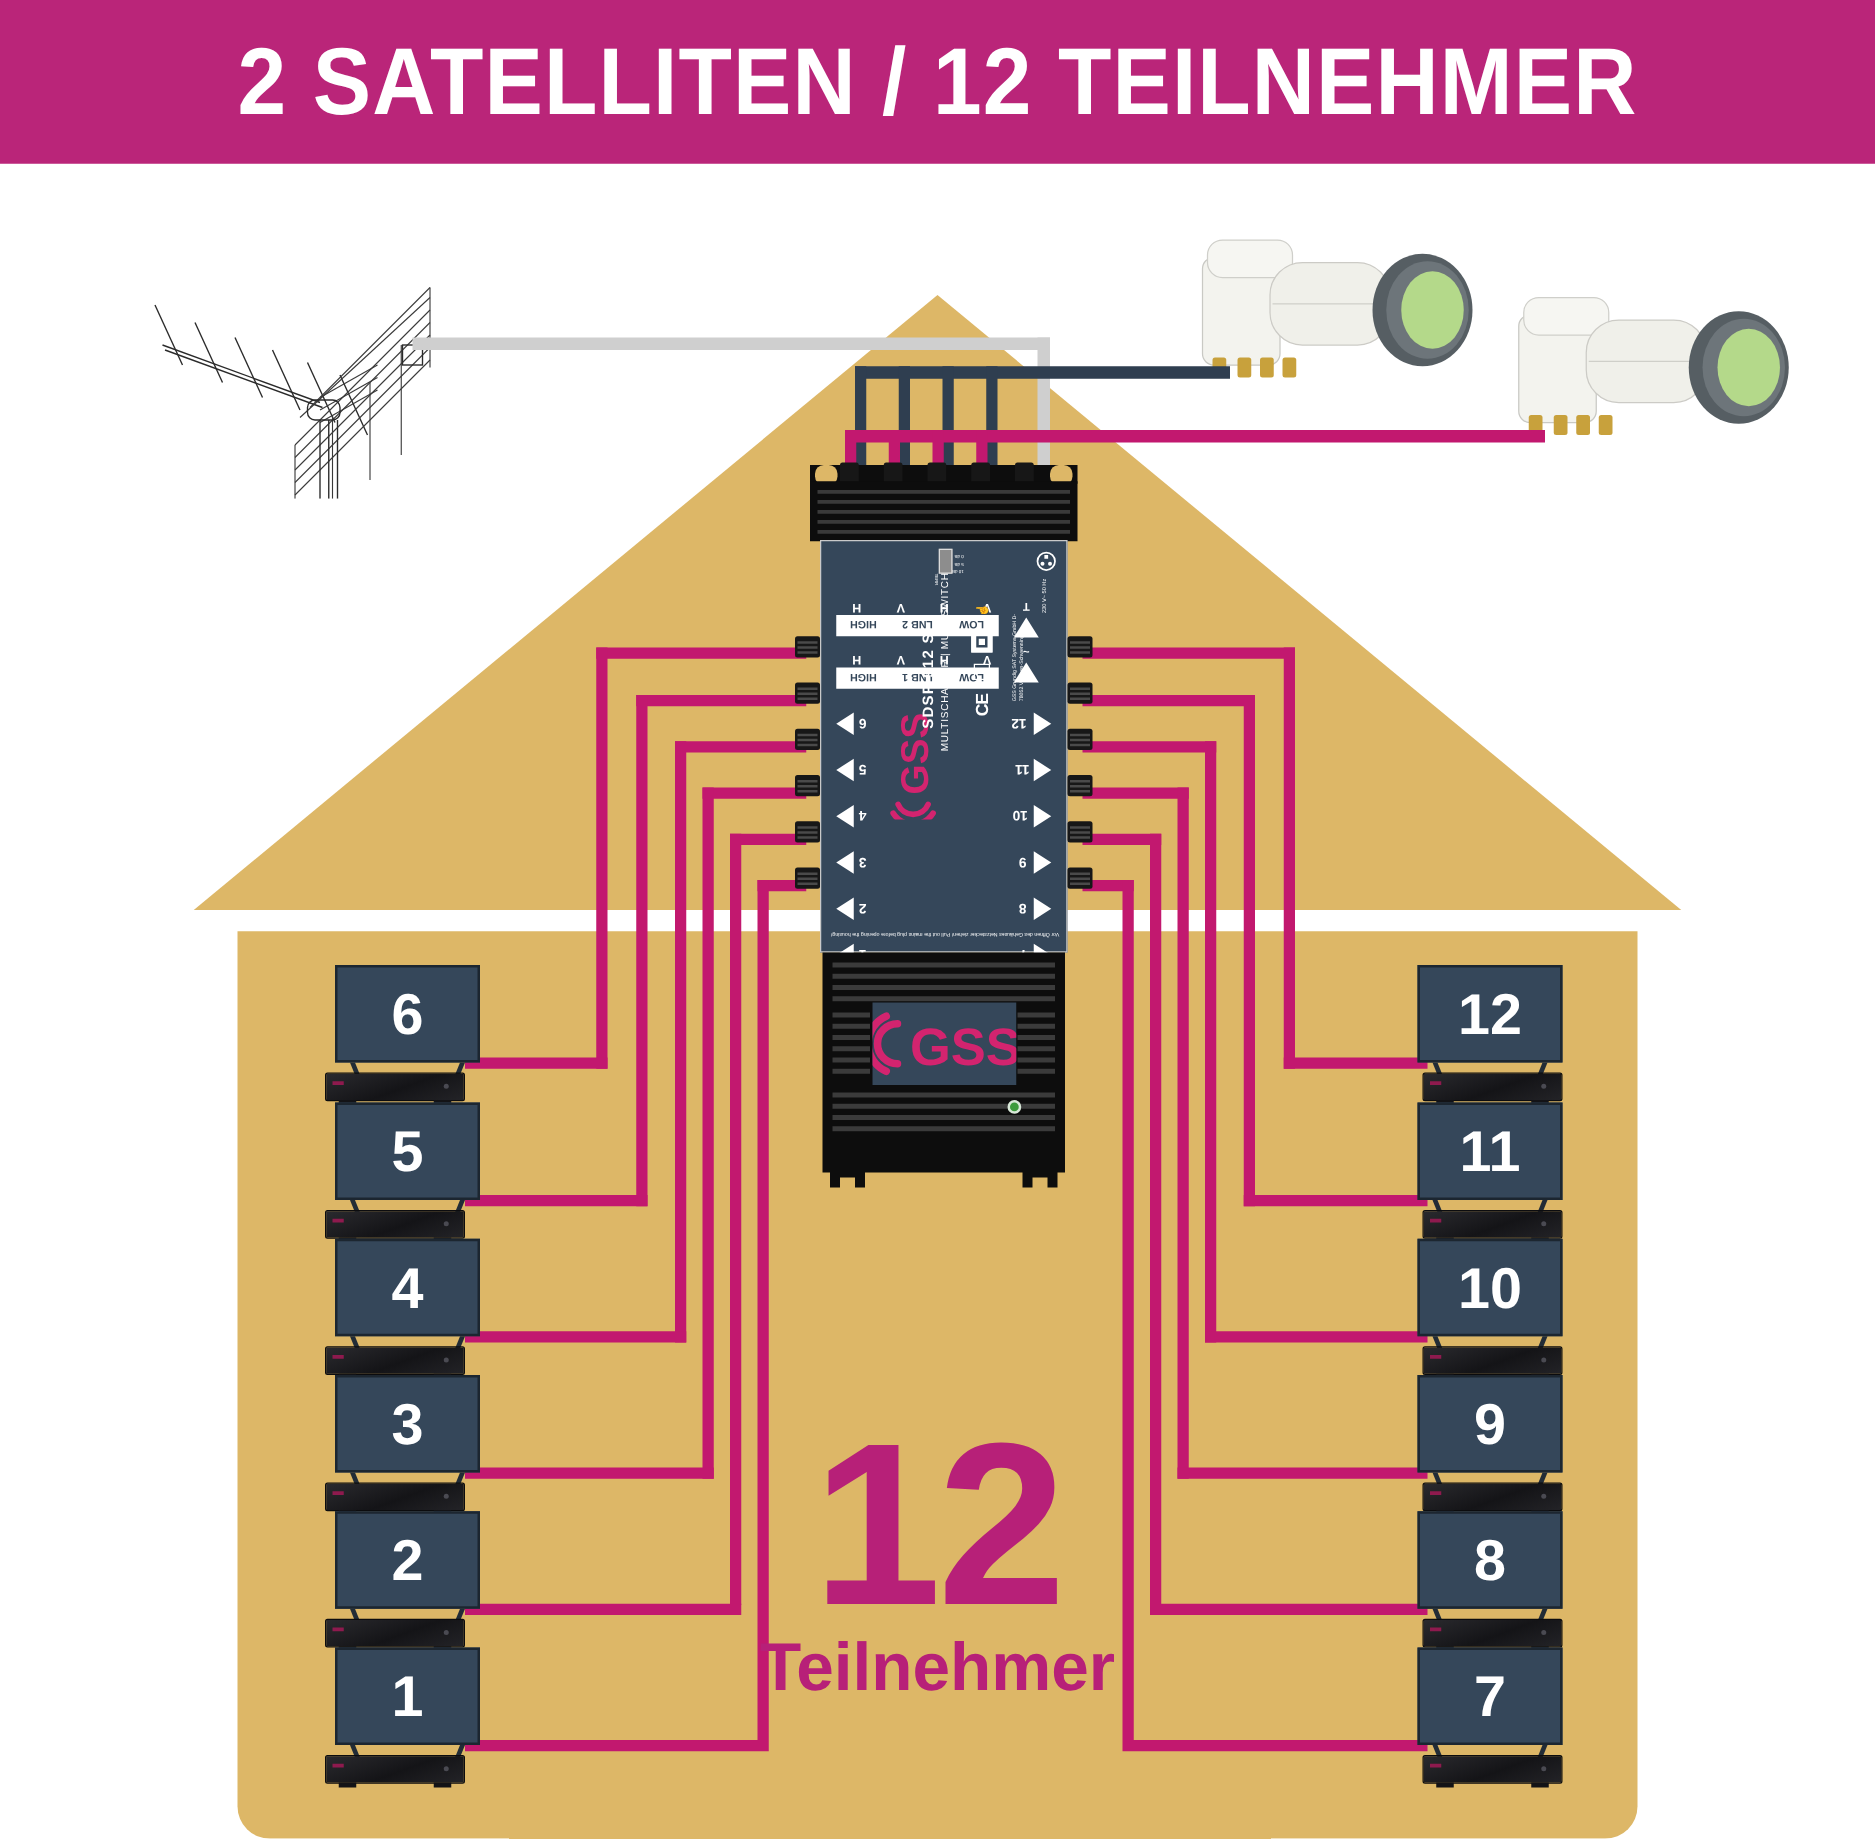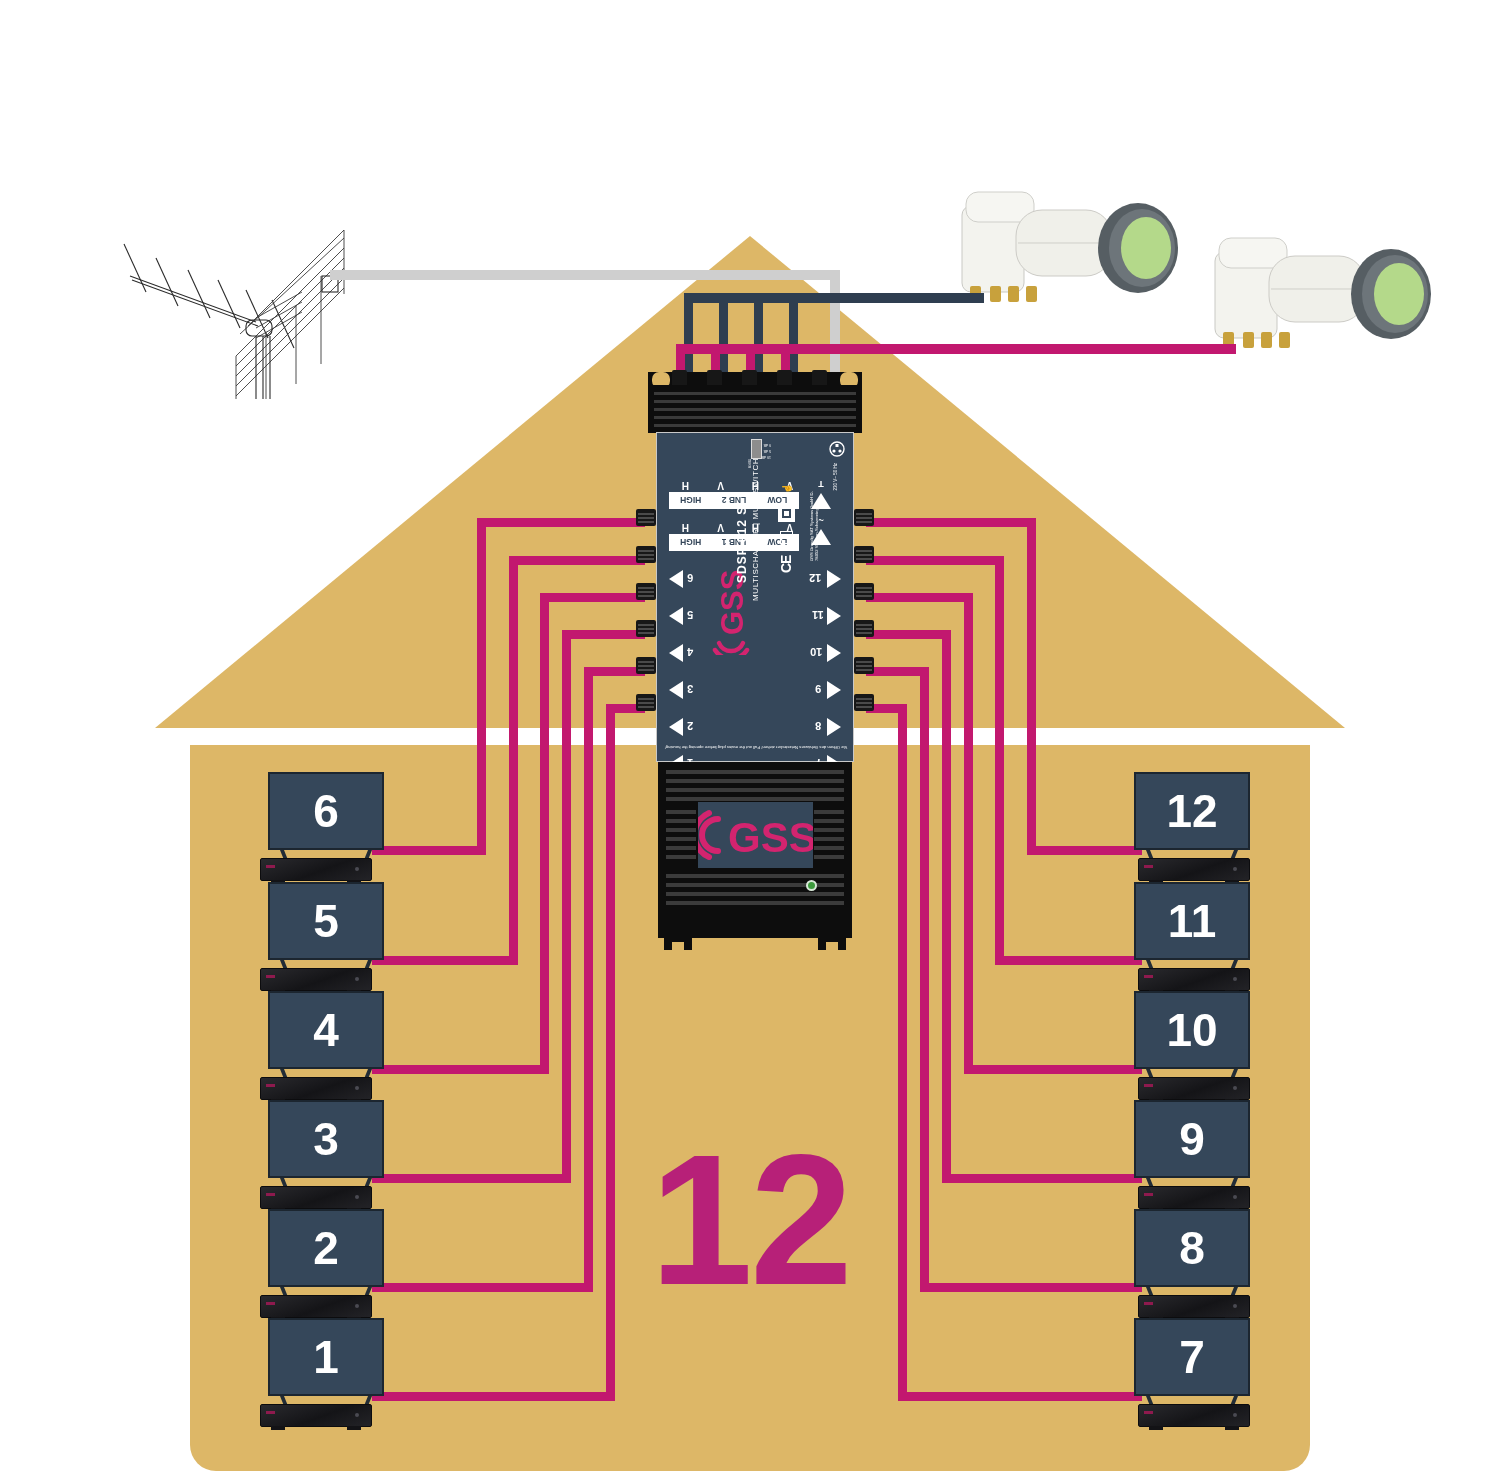--- a/index.html
+++ b/index.html
@@ -88,20 +88,23 @@
   .big12{position:absolute;color:#b72078;font-weight:bold;text-align:center;
     font-family:"Liberation Sans",sans-serif;}
   .big12 .num{font-size:185px;line-height:.92;letter-spacing:-3px;display:block;}
   .big12 .cap{font-size:54px;line-height:1;display:block;margin-top:2px;}
 </style>
 </head>
 <body>
 
 <div id="stage">
 
+  <div class="banner">
+    <div class="banner-text">2 SATELLITEN / 12 TEILNEHMER</div>
+  </div>
 
   <svg class="roof" viewBox="0 0 1200 500">
     <polygon points="600,6 1195,498 5,498" fill="#ddb767"></polygon>
   </svg>
   <div class="floor-gap"></div>
   <div class="house-body"></div>
 
   <svg class="antenna" viewBox="0 0 250 185">
     <g stroke="#2b2b2b" stroke-width="1.1" fill="none">
       <line x1="24" y1="62" x2="150" y2="108"></line>
@@ -622,15 +625,16 @@
     <div class="rcv" style="left:12px">
         <span class="lite"></span>
         <span class="dot"></span>
         <span class="foot" style="left:10px"></span>
         <span class="foot" style="right:10px"></span>
       </div>
   </div>
 
   <div class="big12" style="left:570px;top:1135px;width:360px;">
     <span class="num">12</span>
+    <span class="cap">Teilnehmer</span>
   </div>
 
 </div>
 
 </body></html>

